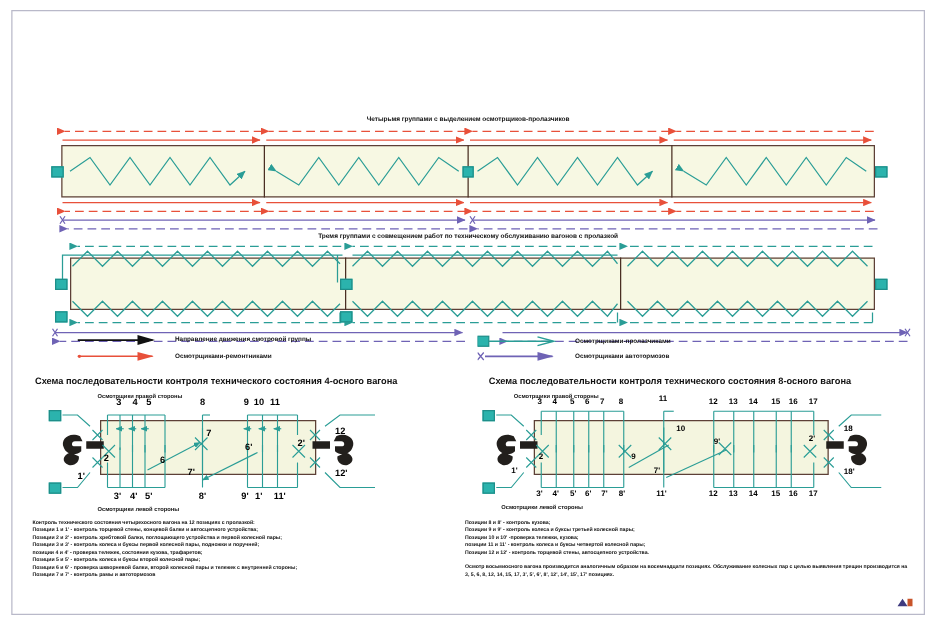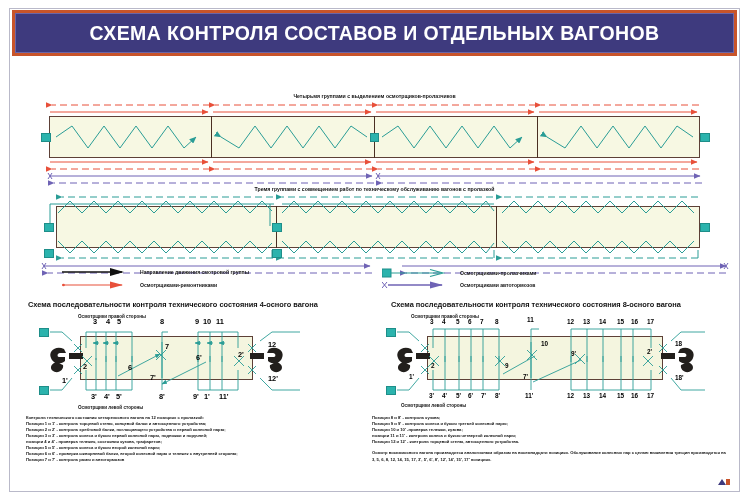--- a/index.html
+++ b/index.html
@@ -60,25 +60,20 @@
 
   .logo{position:absolute;right:8px;bottom:4px;width:14px;height:9px;}
 </style>
 </head>
 <body>
 
 <div id="poster">
 
   <div class="outer-frame"></div>
 
-  <div class="title-wrap">
-    <div class="title-inner">
-      <div class="title-text">СХЕМА КОНТРОЛЯ СОСТАВОВ И ОТДЕЛЬНЫХ ВАГОНОВ</div>
-    </div>
-  </div>
 
   <div class="content">
 
 
     <div class="h-sub" style="left:0;top:33px;width:729px;">Четырьмя группами с выделением осмотрщиков-пролазчиков</div>
 
     <div class="train" style="left:0;top:42px;width:729px;height:72px;">
 
       <div class="car" style="left:39px;top:14px;width:651px;height:42px;"></div>
       <div class="divider" style="left:201px;top:14px;height:42px;"></div>

